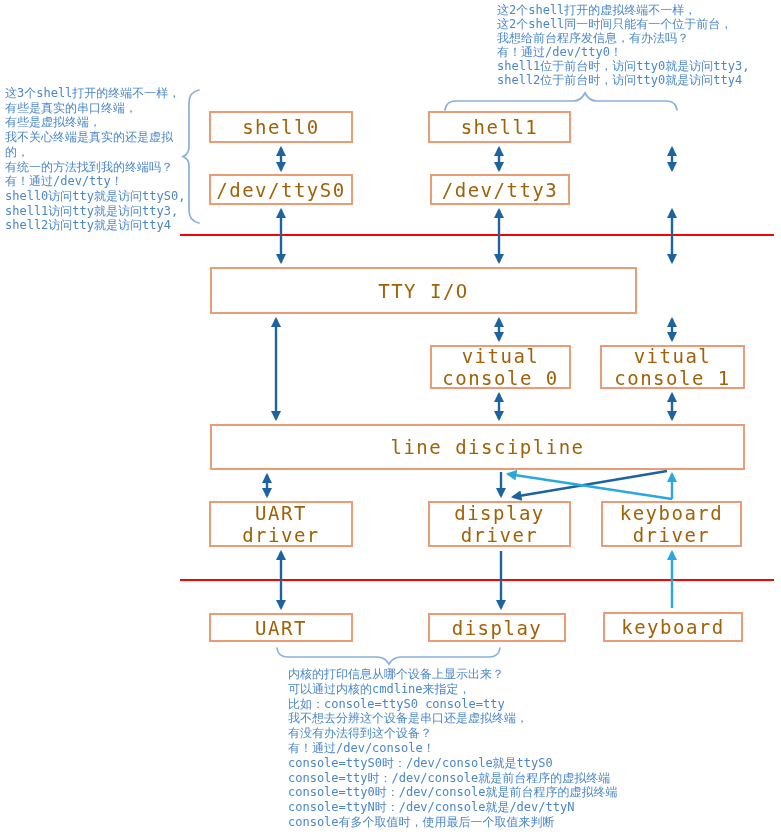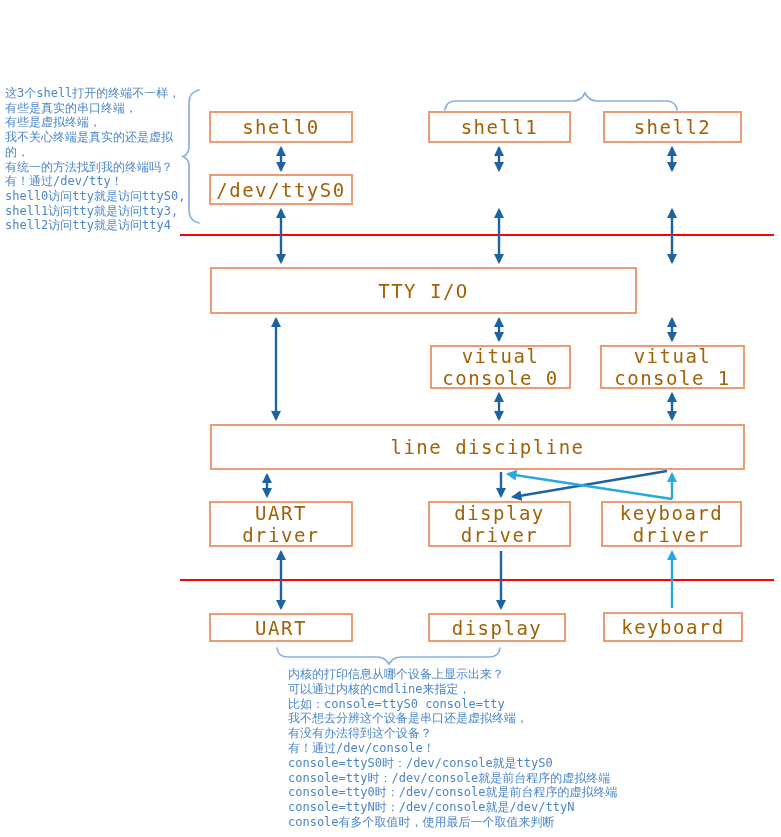--- a/index.html
+++ b/index.html
@@ -49,36 +49,42 @@
 
   <div id="annot-left" class="annot">这3个shell打开的终端不一样，
 有些是真实的串口终端，
 有些是虚拟终端，
 我不关心终端是真实的还是虚拟的，
 有统一的方法找到我的终端吗？
 有！通过/dev/tty！
 shell0访问tty就是访问ttyS0,
 shell1访问tty就是访问tty3,
 shell2访问tty就是访问tty4</div>
+  <div id="annot-top-right" class="annot">这2个shell打开的虚拟终端不一样，
+这2个shell同一时间只能有一个位于前台，
+我想给前台程序发信息，有办法吗？
+有！通过/dev/tty0！
+shell1位于前台时，访问tty0就是访问tty3,
+shell2位于前台时，访问tty0就是访问tty4</div>
   <div id="annot-bottom" class="annot">内核的打印信息从哪个设备上显示出来？
 可以通过内核的cmdline来指定，
 比如：console=ttyS0 console=tty
 我不想去分辨这个设备是串口还是虚拟终端，
 有没有办法得到这个设备？
 有！通过/dev/console！
 console=ttyS0时：/dev/console就是ttyS0
 console=tty时：/dev/console就是前台程序的虚拟终端
 console=tty0时：/dev/console就是前台程序的虚拟终端
 console=ttyN时：/dev/console就是/dev/ttyN
 console有多个取值时，使用最后一个取值来判断</div>
 
   <div class="node" id="node-shell0">shell0</div>
   <div class="node" id="node-shell1">shell1</div>
-  <div class="node" id="node-shell2">shell2</div>
   <div class="node" id="node-dev_ttys0">/dev/ttyS0</div>
+  <div class="node" id="node-dev_tty3">/dev/tty3</div>
   <div class="node" id="node-tty_io">TTY I/O</div>
   <div class="node" id="node-vc0">vitual
 console 0</div>
   <div class="node" id="node-vc1">vitual
 console 1</div>
   <div class="node" id="node-line_discipline">line discipline</div>
   <div class="node" id="node-uart_driver">UART
 driver</div>
   <div class="node" id="node-display_driver">display
 driver</div>

